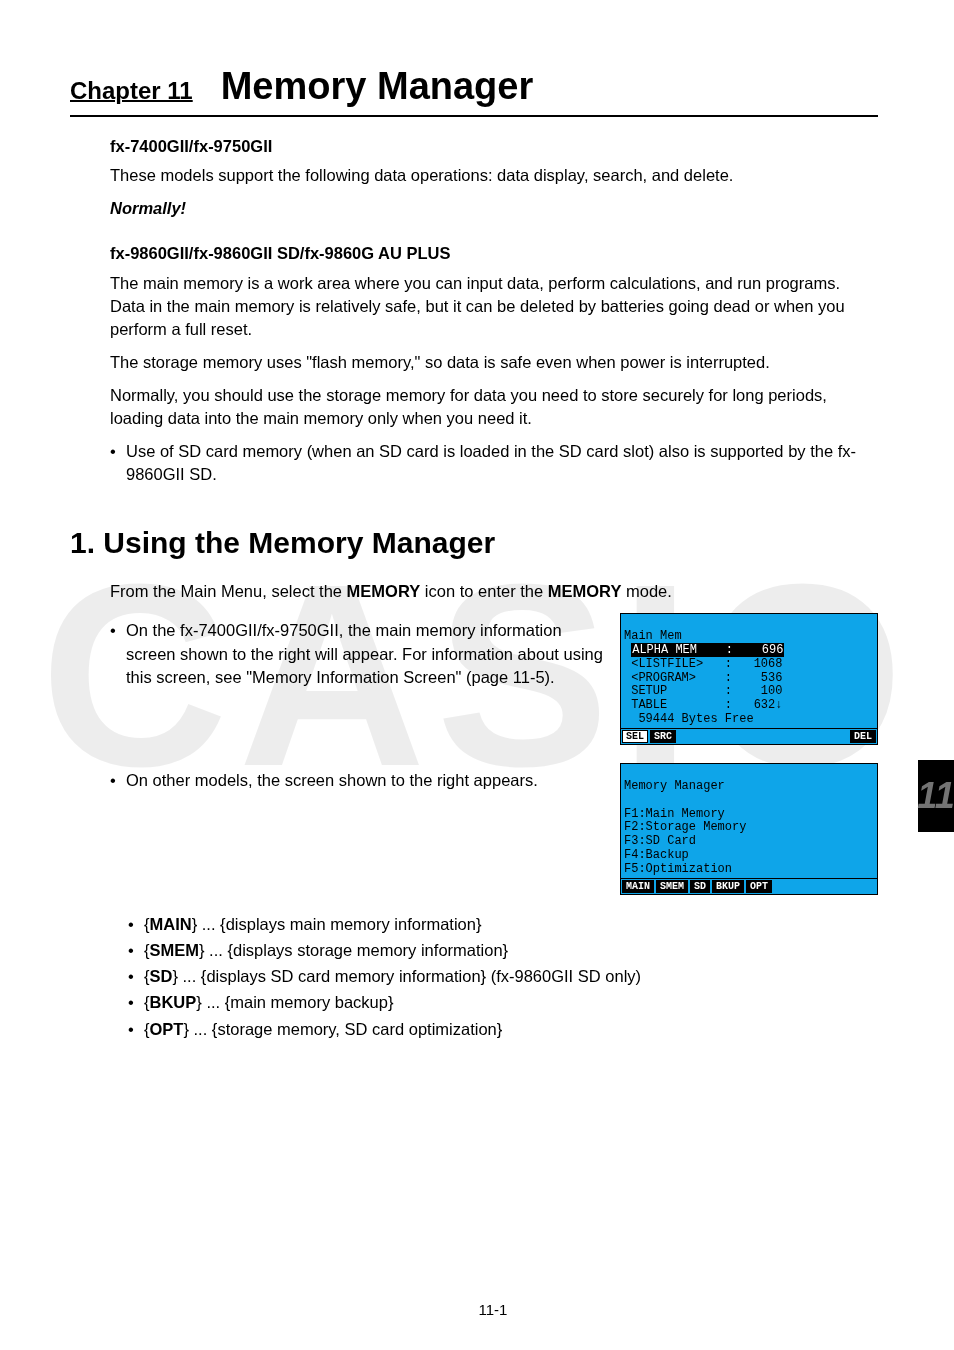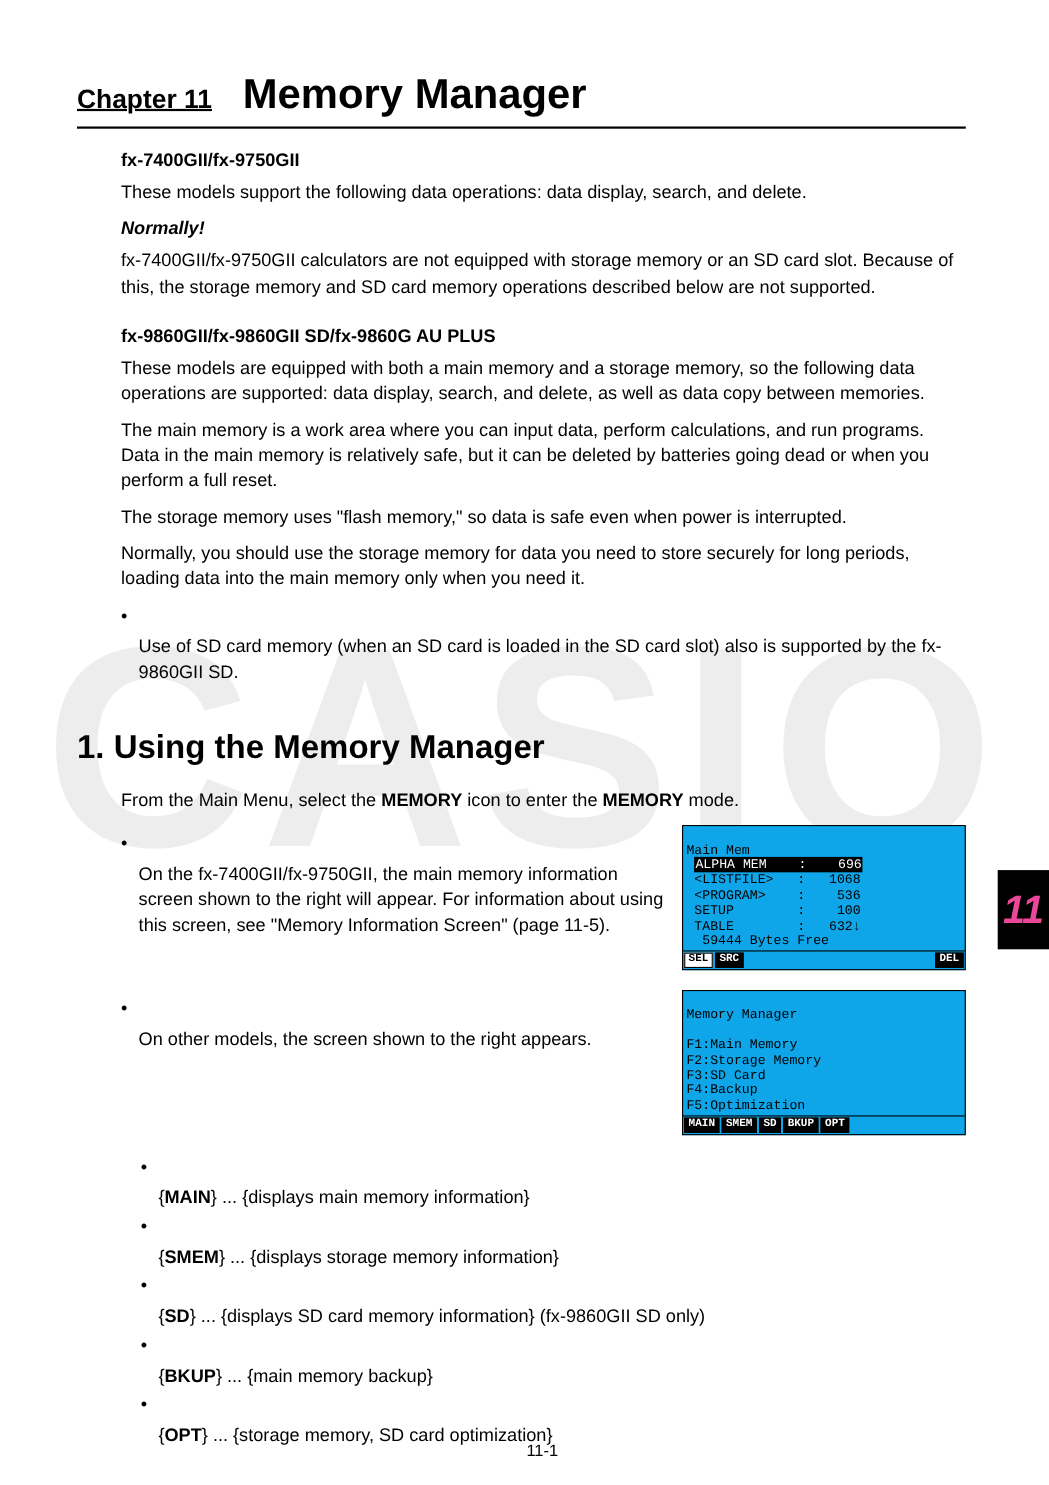--- a/index.html
+++ b/index.html
@@ -40,21 +40,21 @@
   .bold-line { font-weight: bold; margin-top: 4px; }
   .bold-italic { font-weight: bold; font-style: italic; margin-top: 10px; }
   p { margin: 6px 0 10px 0; }
   .section-title {
     font-size: 30px;
     font-weight: bold;
     margin: 36px 0 16px -40px;
   }
   .bullet-row { display: flex; margin: 6px 0; }
   .bullet-dot { width: 16px; flex: 0 0 16px; }
-  .bullet-text { flex: 1; margin-top: 28px; }
+  .bullet-text { flex: 1; }
   .two-col { display: flex; gap: 14px; margin-top: 10px; align-items: flex-start; }
   .left { flex: 1; }
   .right { flex: 0 0 auto; }
   .screen {
     border: 1.5px solid #000;
     background: #0ea5e9;
     font-family: "Courier New", monospace;
     font-size: 12px;
     line-height: 1.15;
     width: 258px;
@@ -77,25 +77,25 @@
     padding: 0 3px;
     background: #000;
     color: #fff;
     font-weight: bold;
   }
   .btnrow span.hollow { background: #fff; color: #000; }
   .btnrow .spacer { flex: 1; border: none; background: none; }
   .chapter-tab {
     position: absolute;
     right: 0;
-    top: 791px;
-    width: 47px;
+    top: 760px;
+    width: 36px;
     height: 72px;
     background: #000;
-    color: #ec4899;
+    color: #737373;
     font-size: 36px;
     font-weight: bold;
     font-style: italic;
     display: flex;
     align-items: center;
     justify-content: center;
   }
   .footer {
     position: absolute;
     bottom: 30px;
@@ -128,24 +128,22 @@
     <span class="chapter-label">Chapter 11</span>
     <span class="chapter-title">Memory Manager</span>
   </div>
 
   <div class="content">
 
     <div class="bold-line">fx-7400GII/fx-9750GII</div>
     <p>These models support the following data operations: data display, search, and delete.</p>
 
     <div class="bold-italic">Normally!</div>
-    <p>fx-7400GII/fx-9750GII calculators are not equipped with storage memory or an SD card slot. Because of this, the storage memory and SD card memory operations described below are not supported.</p>
 
     <div class="bold-line" style="margin-top:22px">fx-9860GII/fx-9860GII SD/fx-9860G AU PLUS</div>
-    <p>These models are equipped with both a main memory and a storage memory, so the following data operations are supported: data display, search, and delete, as well as data copy between memories.</p>
     <p>The main memory is a work area where you can input data, perform calculations, and run programs. Data in the main memory is relatively safe, but it can be deleted by batteries going dead or when you perform a full reset.</p>
     <p>The storage memory uses "flash memory," so data is safe even when power is interrupted.</p>
     <p>Normally, you should use the storage memory for data you need to store securely for long periods, loading data into the main memory only when you need it.</p>
 
     <div class="bullet-row">
       <div class="bullet-dot">•</div>
       <div class="bullet-text">Use of SD card memory (when an SD card is loaded in the SD card slot) also is supported by the fx-9860GII SD.</div>
     </div>
 
     <div class="section-title">1. Using the Memory Manager</div>

